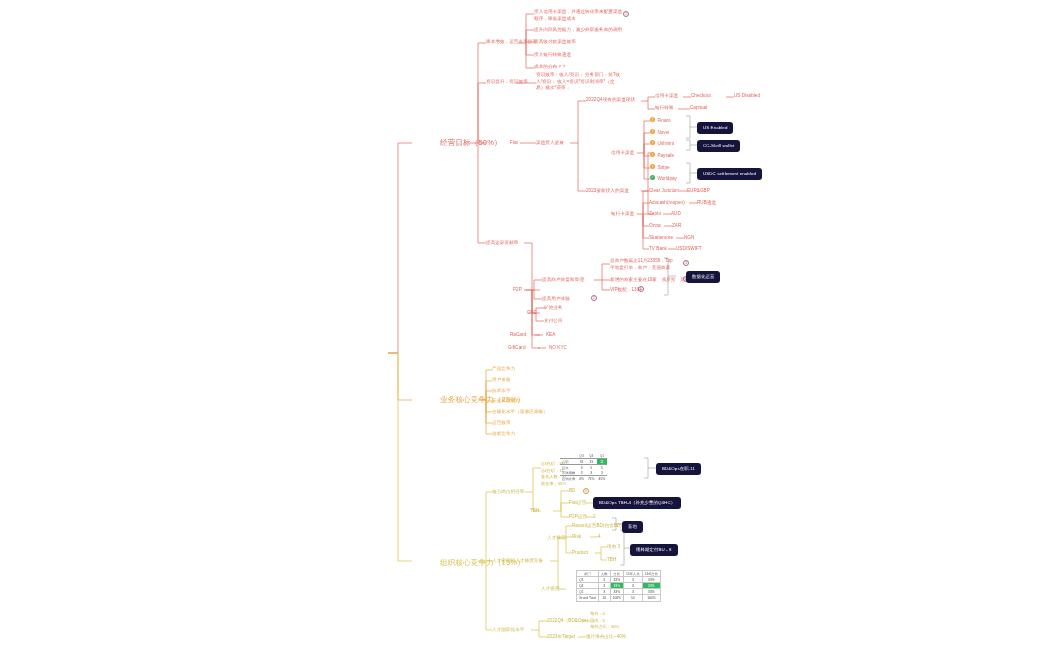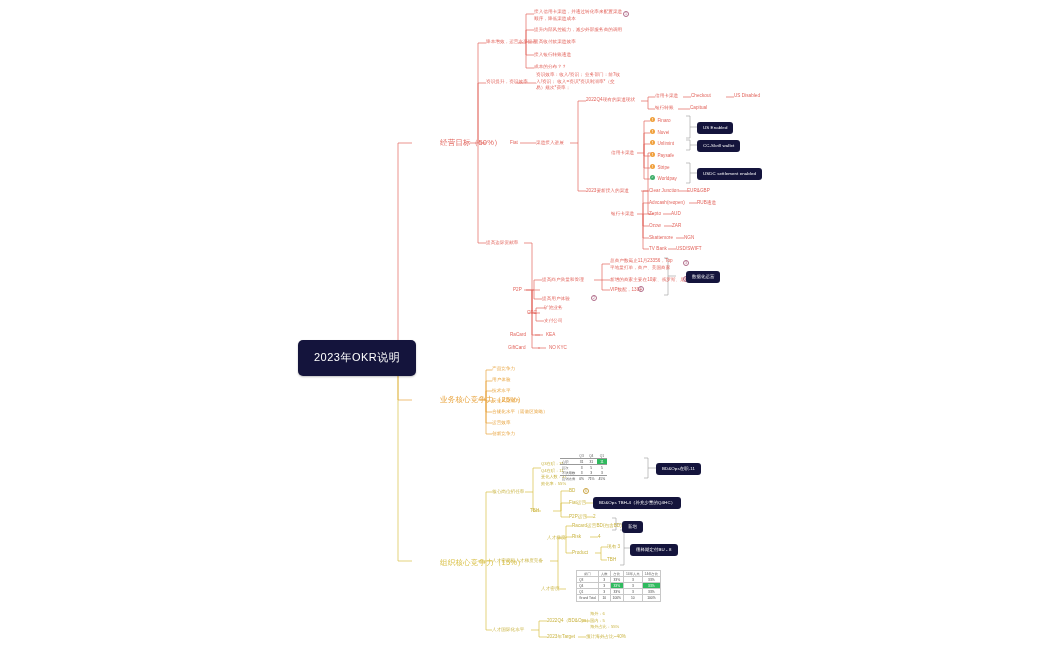--- a/index.html
+++ b/index.html
@@ -246,21 +246,20 @@
       <path d="M668 276 L676 276"></path>
       <path d="M644 458 L648 458 L648 478 L644 478"></path>
       <path d="M648 468 L656 468"></path>
       <path d="M612 518 L616 518 L616 530 L612 530"></path>
       <path d="M616 524 L622 524"></path>
       <path d="M620 530 L624 530 L624 565 L620 565"></path>
       <path d="M624 548 L630 548"></path>
     </g>
   </svg>
 
-  <div class="node root" style="left:298px; top:340px;">2023年OKR说明</div>
 
   <div class="node l1 red" style="left:412px; top:138px;">经营目标（50%）</div>
 
   <div class="node t red" style="left:486px; top:39px;">降本增效，运营水平提升</div>
 
   <div class="node t red wrap" style="left:534px; top:9px;">接入信用卡渠道，并通过转化率来配置渠道顺序，降低渠道成本</div>
   <div class="node mark" style="left:620px; top:11px;">1</div>
 
   <div class="node t red" style="left:534px; top:27px;">提升内部风控能力，减少外部服务商的调用</div>
   <div class="node t red" style="left:534px; top:39px;">提高收付款渠道效率</div>

